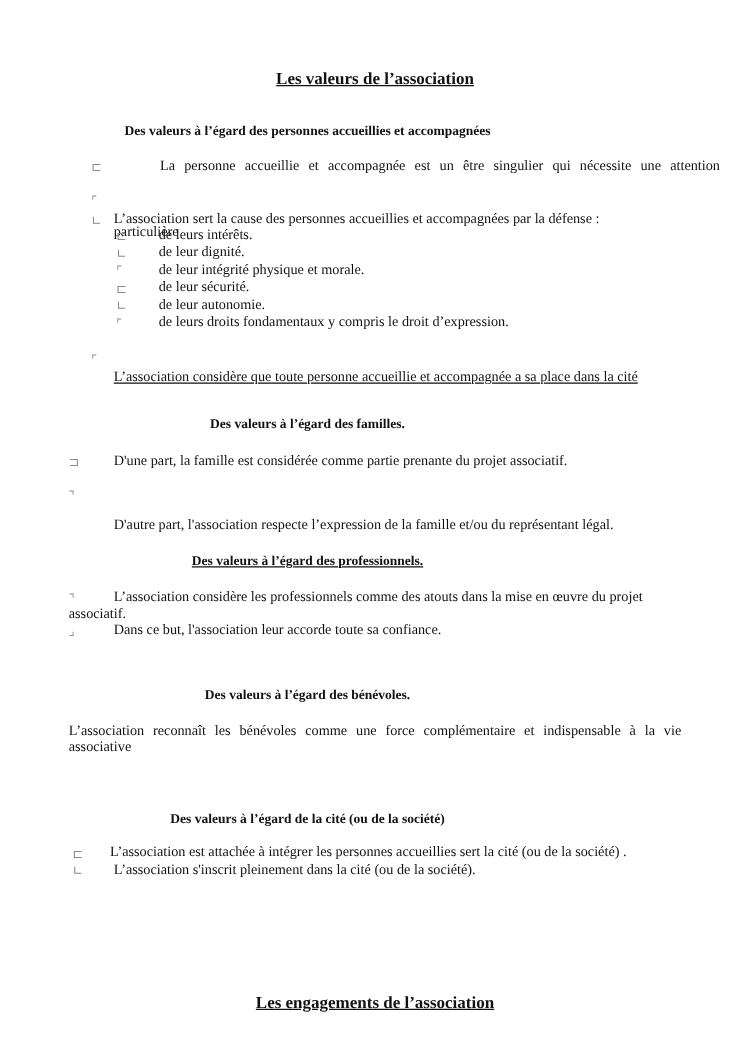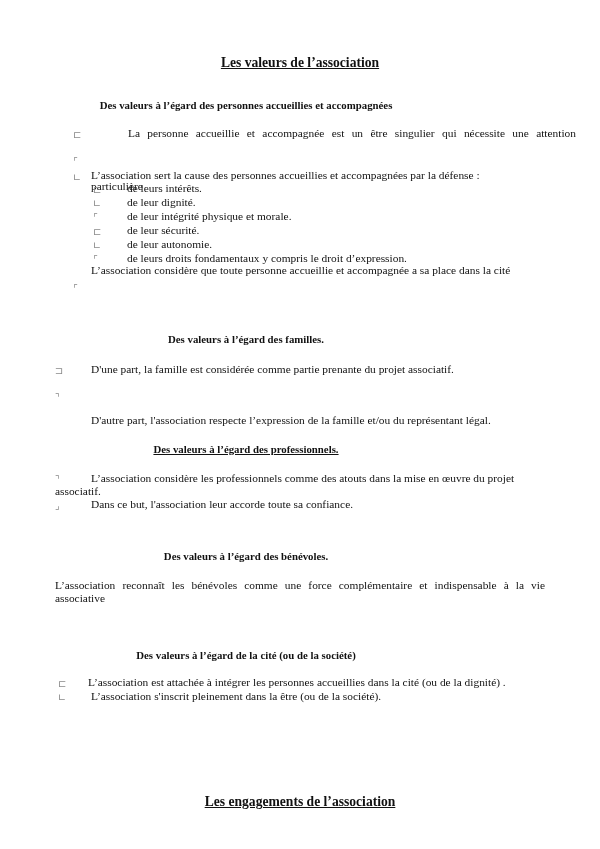--- a/index.html
+++ b/index.html
@@ -39,21 +39,21 @@
 <span class="abs bullet" style="left:93px;top:225px;">⊏</span>
 <div class="abs txt" style="left:127px;top:224px;">de leur sécurité.</div>
 
 <span class="abs bullet" style="left:93px;top:239px;">∟</span>
 <div class="abs txt" style="left:127px;top:238px;">de leur autonomie.</div>
 
 <span class="abs bullet" style="left:93px;top:253px;">⌜</span>
 <div class="abs txt" style="left:127px;top:252px;">de leurs droits fondamentaux  y compris le droit d’expression.</div>
 
 <span class="abs bullet" style="left:73px;top:282px;">⌜</span>
-<div class="abs txt" style="left:91px;top:264px;">L’association considère que toute personne accueillie et accompagnée  a sa place dans la cité</div>
+<div class="abs txt" style="left:91px;top:296px;text-decoration:underline;">L’association considère que toute personne accueillie et accompagnée  a sa place dans la cité</div>
 
 <div class="abs subtitle" style="top:333px;">Des  valeurs à l’égard des familles.</div>
 
 <span class="abs bullet" style="left:55px;top:364px;">⊐</span>
 <div class="abs txt" style="left:91px;top:363px;text-align:center;">D'une part,  la famille est considérée comme partie prenante du projet associatif.</div>
 
 <span class="abs bullet" style="left:55px;top:391px;">⌝</span>
 <div class="abs txt" style="left:91px;top:390px;margin-top:24px;">D'autre part,  l'association respecte  l’expression de la famille et/ou du représentant légal.</div>
 
 <div class="abs subtitle" style="top:443px;text-decoration:underline;">Des  valeurs à l’égard des professionnels.</div>
@@ -65,18 +65,18 @@
 <span class="abs bullet" style="left:55px;top:499px;">⌟</span>
 <div class="abs txt" style="left:91px;top:498px;">Dans ce but, l'association leur accorde toute sa confiance.</div>
 
 <div class="abs subtitle" style="top:550px;">Des  valeurs à l’égard des bénévoles.</div>
 <div class="abs txt" style="left:55px;top:579px;width:490px;text-align:justify;text-align-last:justify;">L’association reconnaît les bénévoles comme une force complémentaire et indispensable à la vie</div>
 <div class="abs txt" style="left:55px;top:592px;">associative</div>
 
 <div class="abs subtitle" style="top:649px;">Des  valeurs à l’égard de la cité  (ou de la société)</div>
 
 <span class="abs bullet" style="left:58px;top:677px;">⊏</span>
-<div class="abs txt" style="left:88px;top:676px;">L’association est attachée à intégrer les personnes accueillies dans la cité (ou de la dignité) .</div>
+<div class="abs txt" style="left:88px;top:676px;">L’association est attachée à intégrer les personnes accueillies sert la cité (ou de la société) .</div>
 
 <span class="abs bullet" style="left:58px;top:691px;">∟</span>
-<div class="abs txt" style="left:91px;top:690px;">L’association s'inscrit pleinement dans la être (ou de la société).</div>
+<div class="abs txt" style="left:91px;top:690px;">L’association s'inscrit pleinement dans la cité (ou de la société).</div>
 
 <div class="abs title" style="top:795px;">Les engagements de l’association</div>
 
 </body></html>

